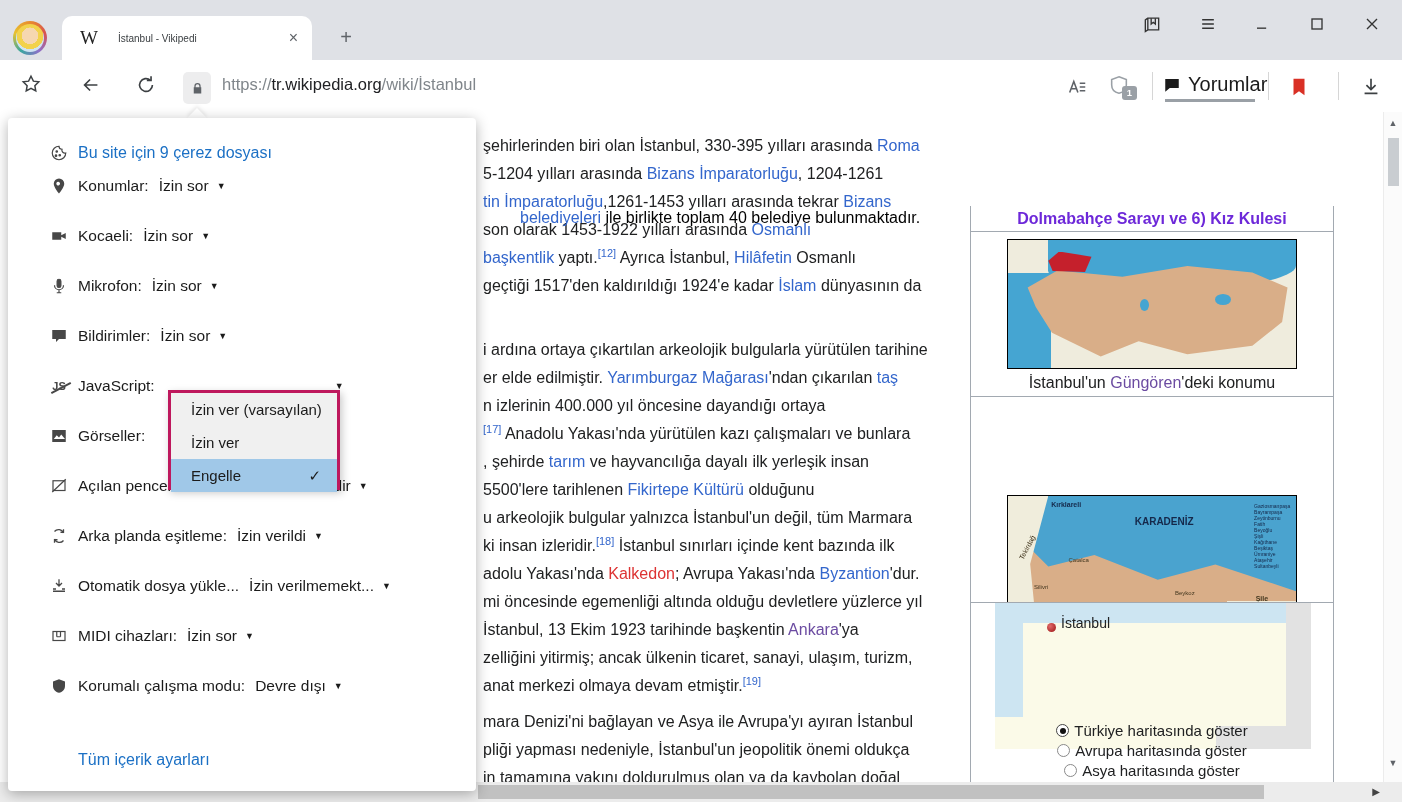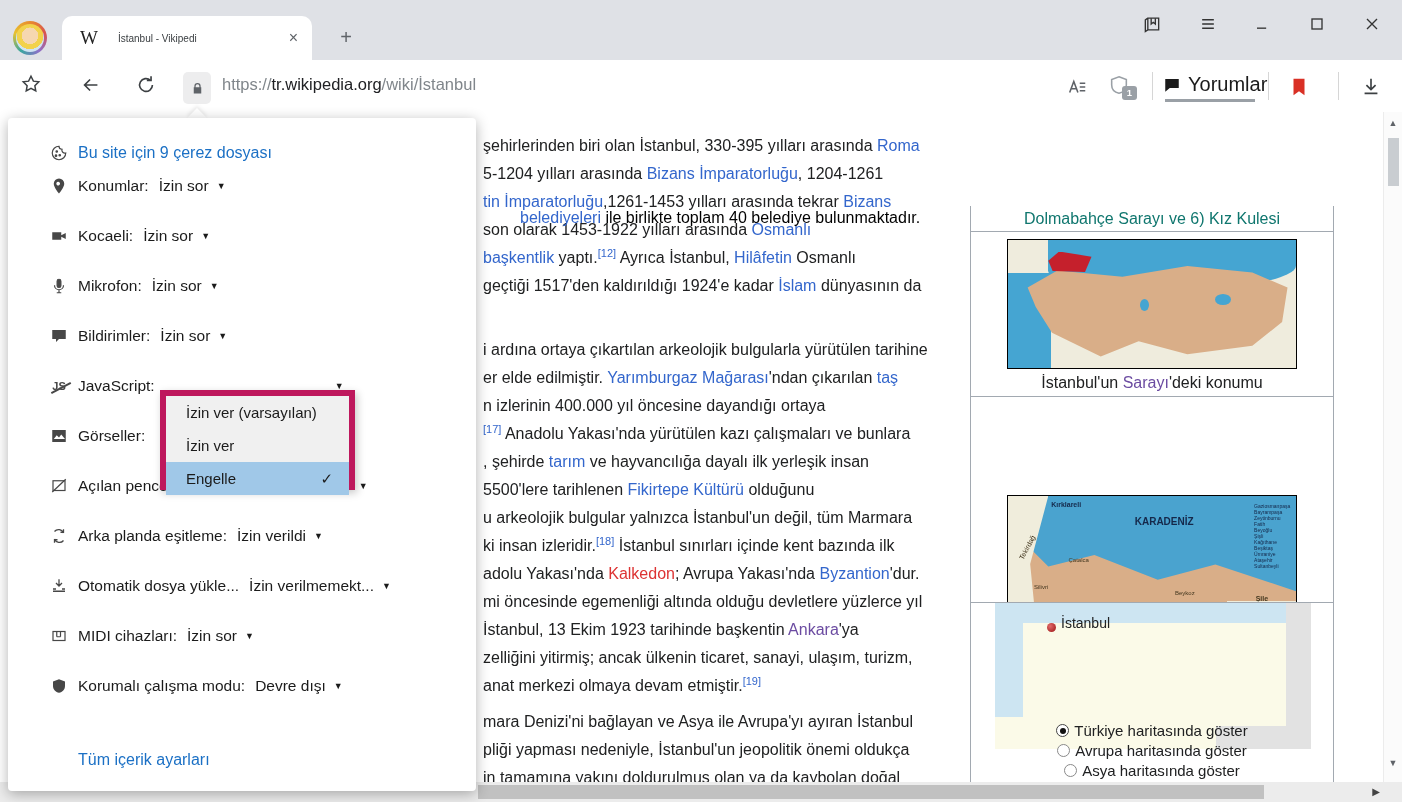--- a/index.html
+++ b/index.html
@@ -108,22 +108,22 @@
   .p-ico svg { width:18px; height:18px; }
   .p-label { font-size:15.5px; color:#1b1b1b; white-space:pre; }
   .p-value { font-size:15.5px; color:#1b1b1b; margin-left:10px; white-space:pre; }
   .p-caret { font-size:9px; color:#1b1b1b; margin-left:8px; }
   .p-link { font-size:16px; color:#1b70c5; }
   .row-js .p-caret { margin-left:180px; }
   .js-ico { font-size:11px; font-weight:bold; color:#474747; position:relative; }
   .js-ico::after { content:""; position:absolute; left:-2px; top:7px; width:22px; height:1.8px;
                    background:#474747; transform:rotate(-28deg); }
   
-  .menu { position:absolute; left:152px; top:272px; width:195px; height:100px; background:#f0f0f0;
-          border:6px solid #be185d; box-shadow:2px 3px 8px rgba(0,0,0,.22); z-index:110; }
+  .menu { position:absolute; left:160px; top:272px; width:172px; height:100px; background:#f0f0f0;
+          border:3px solid #be185d; box-shadow:2px 3px 8px rgba(0,0,0,.22); z-index:110; }
   .m-item { position:relative; height:33px; line-height:33px; padding-left:20px; font-size:15px; color:#1b1b1b; }
   .m-item.sel { background:#a0c8e8; }
   .m-check { position:absolute; right:16px; top:0; font-size:15px; color:#1b1b1b; }
 </style>
 </head>
 <body>
 
 <div id="stage">
 
   <div class="content">
@@ -152,33 +152,33 @@
           <div class="line"><span>anat merkezi olmaya devam etmiştir.</span><sup class="c-s">[19]</sup></div>
         </div>
         <div class="article" style="left: 483px; top: 596px;">
           <div class="line"><span>mara Denizi'ni bağlayan ve Asya ile Avrupa'yı ayıran İstanbul</span></div>
           <div class="line"><span>pliği yapması nedeniyle, İstanbul'un jeopolitik önemi oldukça</span></div>
           <div class="line"><span>in tamamına yakını doldurulmuş olan ya da kaybolan doğal</span></div>
         </div>
       </div>
 
     <div class="infobox">
-      <div class="ib-caption" style="top:4px; color:#0f766e;">Dolmabahçe Sarayı ve 6) Kız Kulesi</div>
+      <div class="ib-caption" style="top:4px; color:#6d28d9;font-weight:bold;">Dolmabahçe Sarayı ve 6) Kız Kulesi</div>
       <div class="ib-sep" style="top:25px"></div>
 
       <div class="mapbox map1">
         <div class="m1-sea-top"></div>
         <div class="m1-sea-left"></div>
         <div class="m1-land"></div>
         <div class="m1-red"></div>
         <div class="m1-lake" style="left:46%;top:46%;width:9px;height:12px;"></div>
         <div class="m1-lake" style="left:72%;top:42%;width:16px;height:11px;"></div>
       </div>
       <div class="ib-caption" style="top:168px;">
-        <span>İstanbul'un </span><span class="c-v">Sarayı</span><span>'deki konumu</span>
+        <span>İstanbul'un </span><span class="c-v">Güngören</span><span>'deki konumu</span>
       </div>
       <div class="ib-sep" style="top:190px"></div>
 
       <div class="mapbox map2">
         <div class="m2-seatop"></div>
         <div class="m2-seabot"></div>
         <div class="m2-left"></div>
         <div class="m2-right"></div>
         <div class="m2-lbl" style="left:44%;top:12%;font-size:10px;">KARADENİZ</div>
         <div class="m2-lbl" style="left:28%;bottom:8%;font-size:10px;white-space:pre-line;text-align:center;">MARMARA

